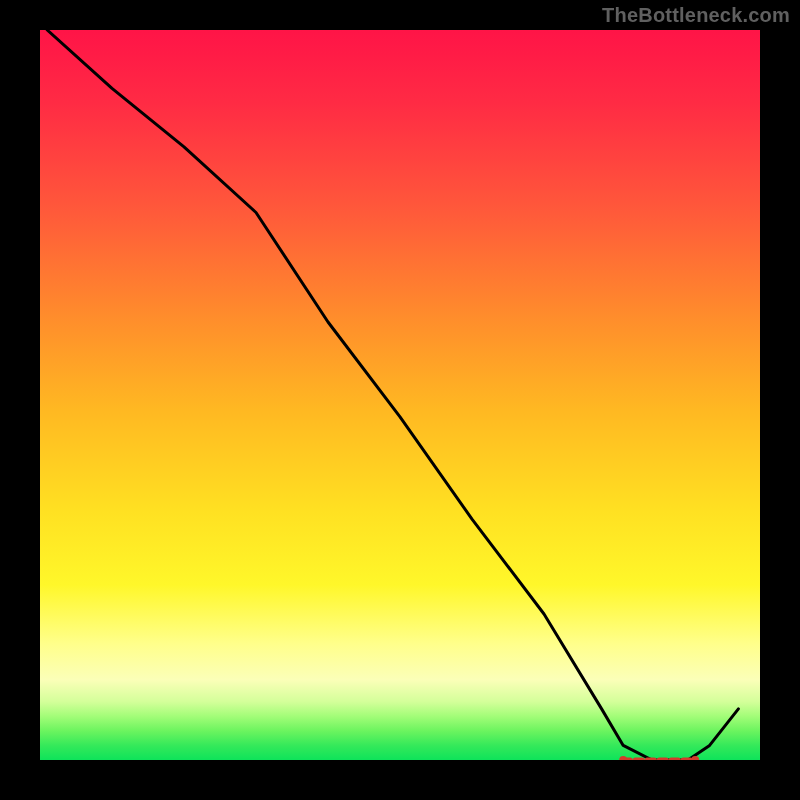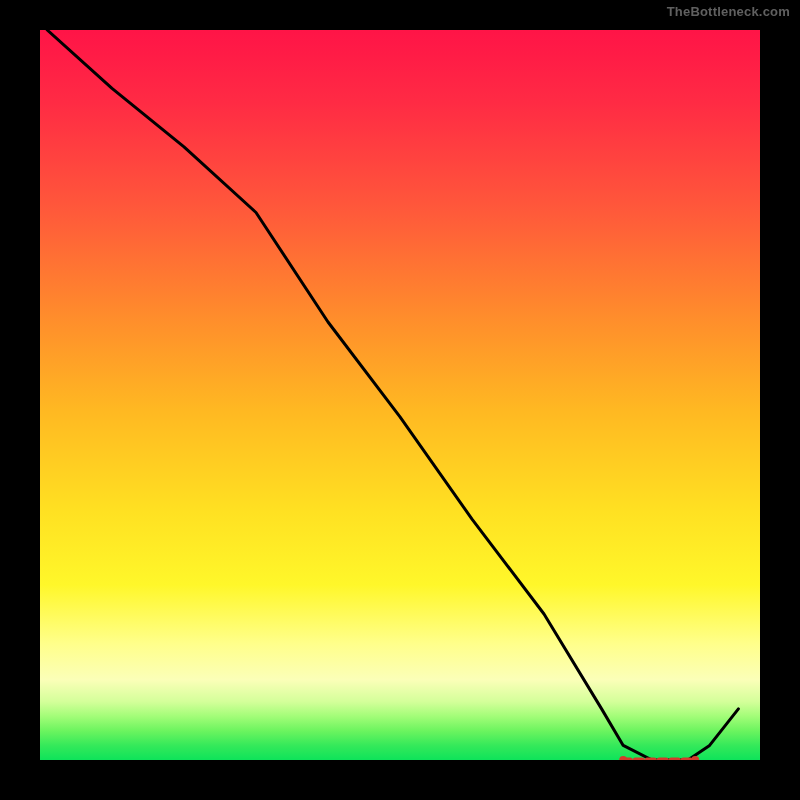--- a/index.html
+++ b/index.html
@@ -15,21 +15,21 @@
     position: relative;
     width: 800px;
     height: 800px;
     background: #000;
   }
   .attribution {
     position: absolute;
     top: 4px;
     right: 10px;
     color: #606060;
-    font-size: 13px;
+    font-size: 20px;
     font-weight: bold;
     letter-spacing: 0.2px;
   }
   .plot-area {
     position: absolute;
     left: 40px;
     top: 30px;
     width: 720px;
     height: 730px;
     

